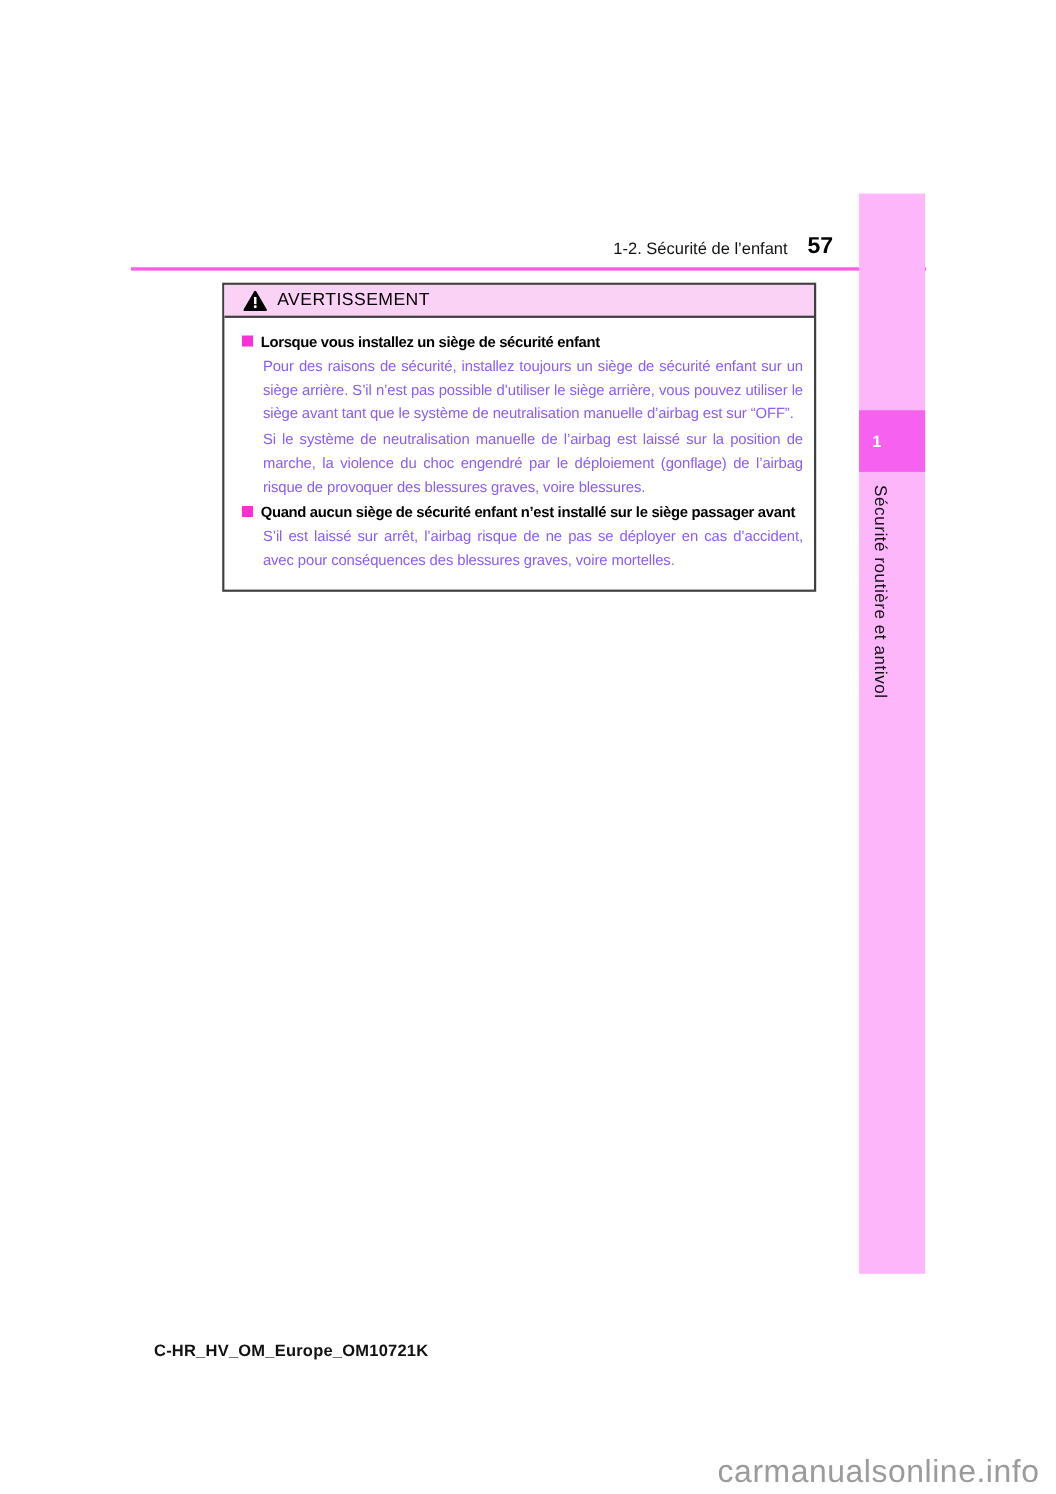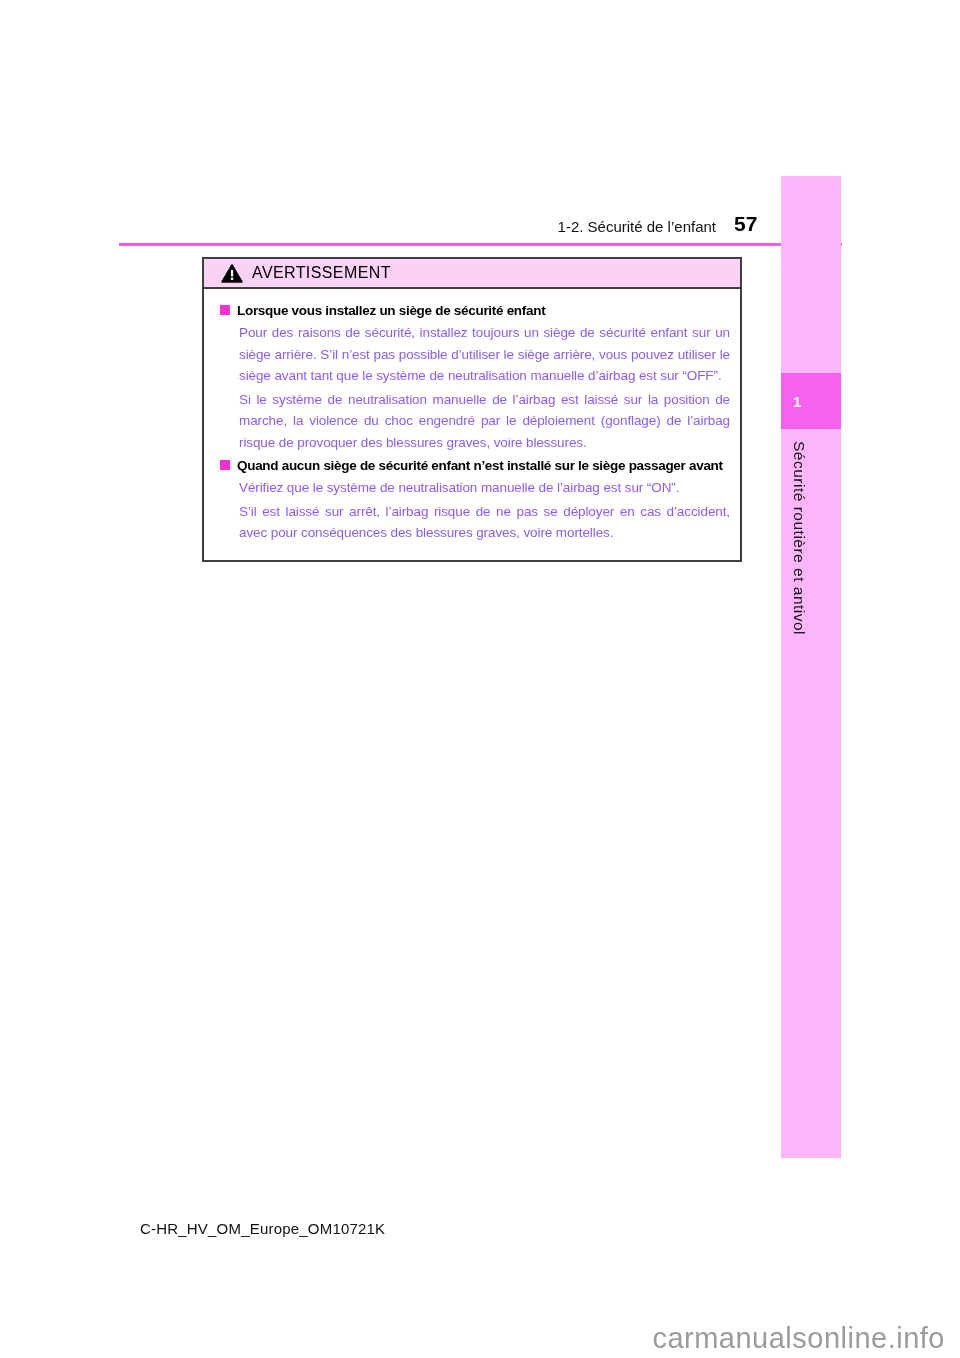--- a/index.html
+++ b/index.html
@@ -55,21 +55,21 @@
   .w-heading .bullet{
     flex:0 0 auto;width:10px;height:10px;background:#fc2fd6;margin-right:7px;
     align-self:center;transform:translateY(-1px);
   }
   .w-par{
     margin:0 0 2px 19px;font-size:13.5px;line-height:21.5px;text-align:justify;
     letter-spacing:-0.1px;color:#8b5cf6;
   }
   
   .footer-code{
-    position:absolute;left:140px;top:1220px;font-size:15px;color:#111;letter-spacing:0.2px;
+    position:absolute;left:140px;top:1220px;font-size:15px;color:#111;letter-spacing:0.2px;font-weight:bold;
   }
   .watermark{
     position:absolute;top:1322px;right:15px;font-size:29px;color:#9b9b9b;letter-spacing:0.5px;
   }
 </style>
 </head>
 <body>
 
 <div class="running-head">1-2. Sécurité de l’enfant</div>
 <div class="page-number">57</div>
@@ -100,21 +100,20 @@
       </div>
       <p class="w-par">Pour des raisons de sécurité, installez toujours un siège de sécurité enfant sur un siège arrière. S’il n’est pas possible d’utiliser le siège arrière, vous pouvez utiliser le siège avant tant que le système de neutralisation manuelle d’airbag est sur “OFF”.</p>
       <p class="w-par">Si le système de neutralisation manuelle de l’airbag est laissé sur la position de marche, la violence du choc engendré par le déploiement (gonflage) de l’airbag risque de provoquer des blessures graves, voire blessures.</p>
     </div>
 
     <div class="w-section">
       <div class="w-heading">
         <span class="bullet"></span>
         <span>Quand aucun siège de sécurité enfant n’est installé sur le siège passager avant</span>
       </div>
-      <p class="w-par">Vérifiez que le système de neutralisation manuelle de l’airbag est sur “ON”.</p>
       <p class="w-par">S’il est laissé sur arrêt, l’airbag risque de ne pas se déployer en cas d’accident, avec pour conséquences des blessures graves, voire mortelles.</p>
     </div>
 
   </div>
 </div>
 
 <div class="footer-code">C-HR_HV_OM_Europe_OM10721K</div>
 <div class="watermark">carmanualsonline.info</div>
 
 </body></html>

